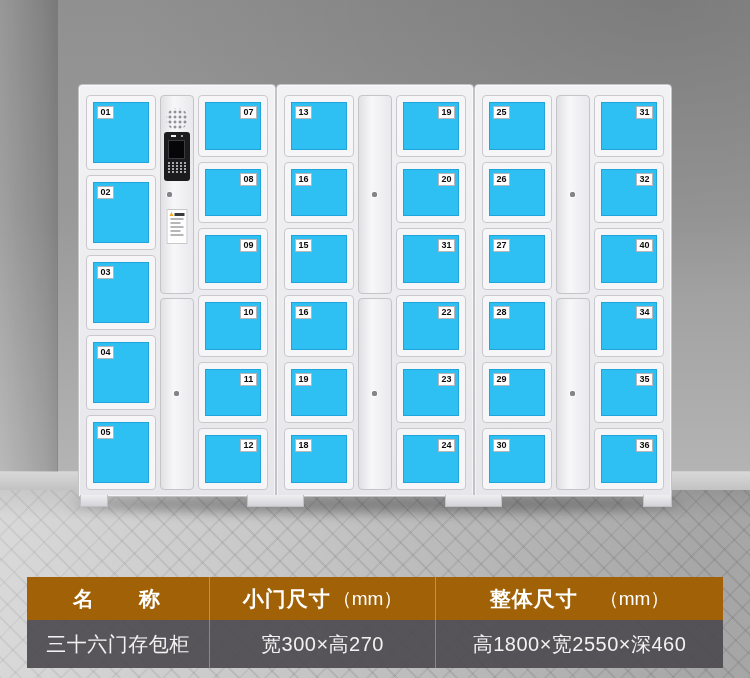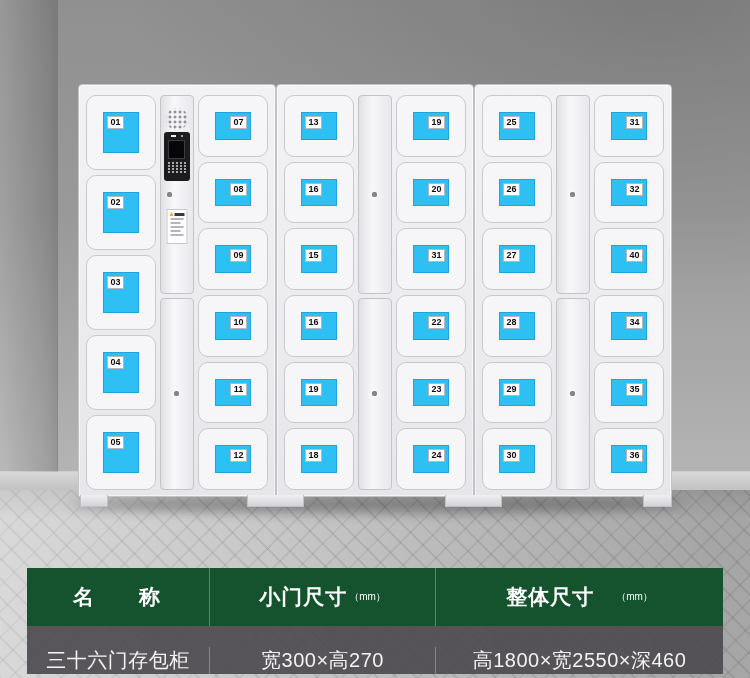--- a/index.html
+++ b/index.html
@@ -29,21 +29,21 @@
 
   
   .lockers{position:absolute;left:78px;top:84px;width:594px;height:413px;display:flex;}
   .cabinet{flex:1 1 0;box-sizing:border-box;display:flex;gap:4px;
     padding:10px 7px 6px;
     background:linear-gradient(180deg,#f2f2f5,#e7e7eb);
     border:1px solid #c2c2c7;border-radius:4px 4px 0 0;
     box-shadow:inset 0 0 0 1px rgba(255,255,255,0.55);}
   .door-col{flex:1 1 0;display:flex;flex-direction:column;gap:5px;min-width:0;}
   .door-cell{flex:1 1 0;box-sizing:border-box;background:#f6f6f8;
-    border:1px solid #c9c9cd;border-radius:10px;padding:16px;}
+    border:1px solid #c9c9cd;border-radius:4px;padding:6px;}
   .door-face{width:100%;height:100%;box-sizing:border-box;position:relative;
     background:#2fc0f3;border:1px solid #21a4da;}
   .plate{position:absolute;top:3px;background:#ffffff;border:1px solid #b7b7bb;
     color:#0d0d0d;font-size:9px;font-weight:bold;line-height:1;
     padding:1px 2px;min-width:11px;text-align:center;}
   .plate.left{left:3px;} .plate.right{right:3px;}
 
   .center-col{flex:0 0 34px;display:flex;flex-direction:column;gap:4px;}
   .center-panel{box-sizing:border-box;position:relative;border-radius:4px;
     background:linear-gradient(90deg,#e1e1e5,#f7f7fa 40%,#e9e9ed);
@@ -82,28 +82,28 @@
 
   .foot{position:absolute;top:495px;height:12px;box-sizing:border-box;
     background:linear-gradient(180deg,#efeff2,#d4d4d8);
     border:1px solid #c1c1c5;border-top:none;}
   .foot.f1{left:80px;width:28px;} .foot.f2{left:247px;width:57px;}
   .foot.f3{left:445px;width:57px;} .foot.f4{left:643px;width:29px;}
 
   
   .spec{position:absolute;left:27px;top:568px;width:696px;}
   .spec-row{display:flex;}
-  .spec-row.head{height:58px;background:#14532d;}
-  .spec-row.vals{height:48px;background:rgba(77,75,80,0.92);align-items:flex-end;}
+  .spec-row.head{height:43px;background:#a16207;margin-top:9px;}
+  .spec-row.vals{height:48px;background:rgba(77,75,80,0.92);}
   .spec-cell{display:flex;align-items:center;justify-content:center;
     color:#ffffff;box-sizing:border-box;}
   .spec-cell.c1{width:182px;} .spec-cell.c2{width:226px;} .spec-cell.c3{flex:1;gap:20px;}
   .spec-cell.c2,.spec-cell.c3{border-left:1px solid rgba(255,255,255,0.30);}
   .spec-row.head .spec-cell{font-size:21px;font-weight:bold;letter-spacing:1px;}
-  .spec-row.head .unit{font-size:10px;font-weight:normal;letter-spacing:0;margin-left:2px;}
+  .spec-row.head .unit{font-size:19px;font-weight:normal;letter-spacing:0;margin-left:2px;}
   .spec-row.vals .spec-cell{font-size:20px;color:#f2f2f2;letter-spacing:0.5px;}
 </style>
 </head>
 <body>
 
 <div class="stage">
   <div class="wall">
     <div class="wall-corner"></div>
   </div>
   <div class="baseboard"></div>

